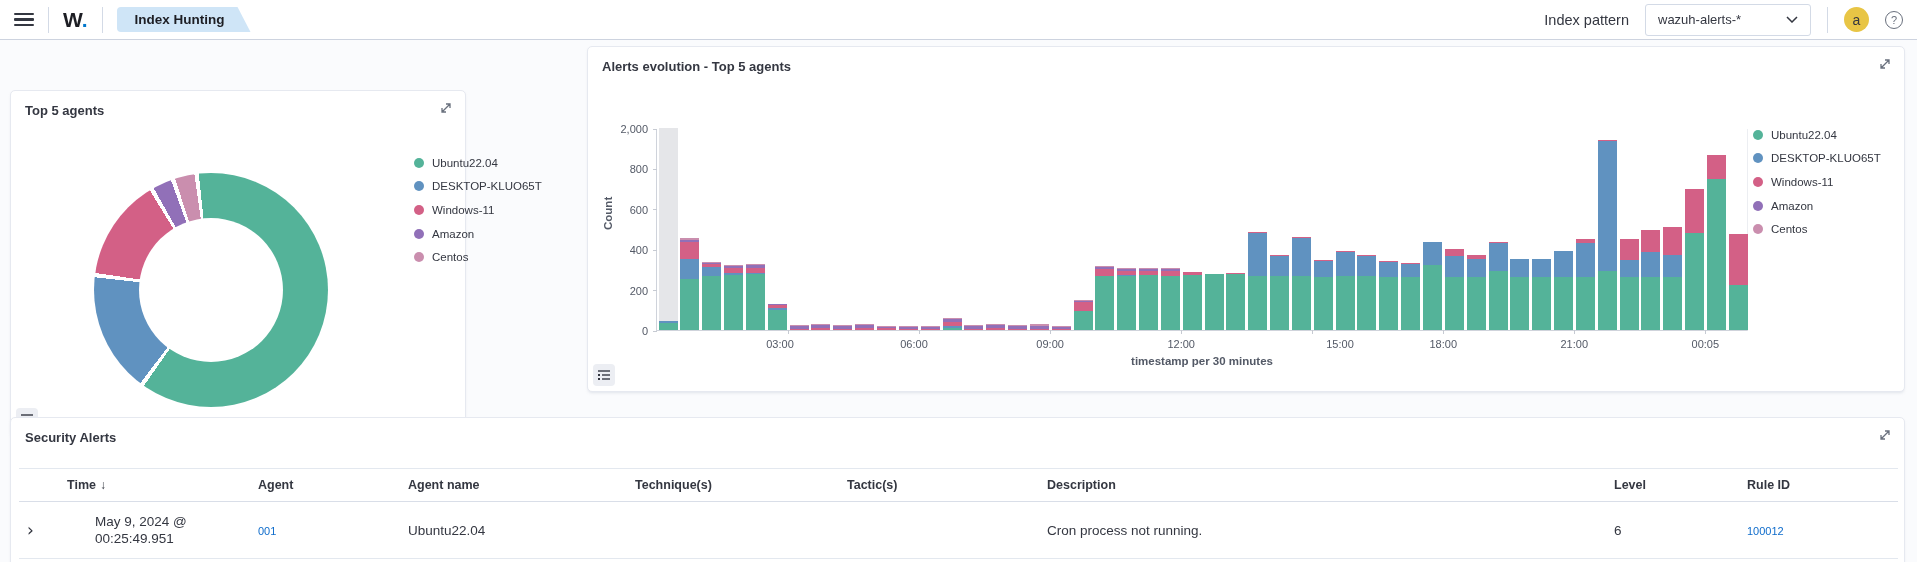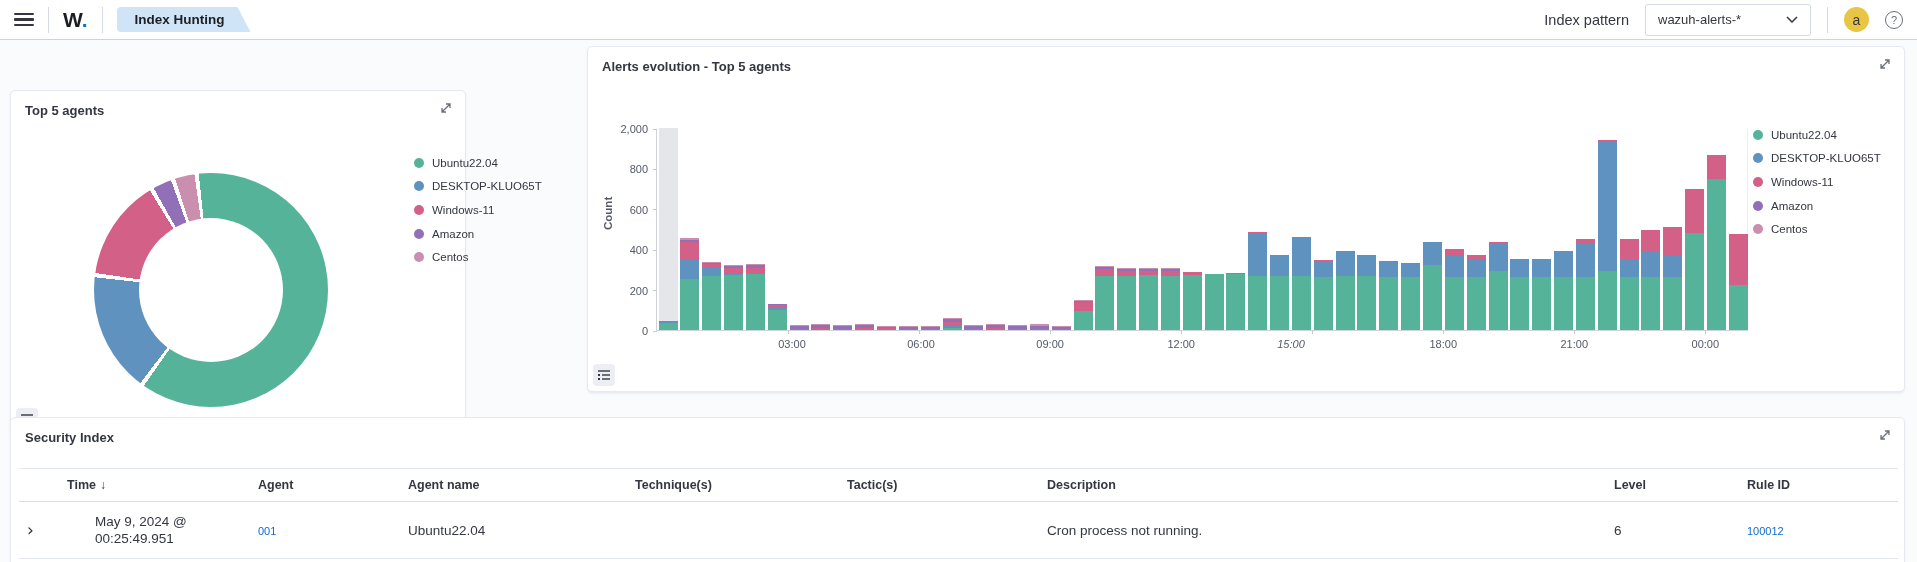--- a/index.html
+++ b/index.html
@@ -426,37 +426,38 @@
       <div class="ytick-label" style="top: 161.6px;">200</div>
       <div class="ytick-mark" style="top: 161.1px;"></div>
       <div class="ytick-label" style="top: 121.2px;">400</div>
       <div class="ytick-mark" style="top: 120.7px;"></div>
       <div class="ytick-label" style="top: 80.8px;">600</div>
       <div class="ytick-mark" style="top: 80.3px;"></div>
       <div class="ytick-label" style="top: 40.4px;">800</div>
       <div class="ytick-mark" style="top: 39.9px;"></div>
       <div class="ytick-label" style="top: 0px;">2,000</div>
       <div class="ytick-mark" style="top: -0.5px;"></div>
-      <div class="xtick-label" style="left: 135px;">03:00</div>
+      <div class="xtick-label" style="left: 123px;">03:00</div>
       <div class="xtick-mark" style="left: 131.04px;"></div>
-      <div class="xtick-label" style="left: 264px;">06:00</div>
+      <div class="xtick-label" style="left: 257px;">06:00</div>
       <div class="xtick-mark" style="left: 262.08px;"></div>
       <div class="xtick-label" style="left: 393.12px;">09:00</div>
       <div class="xtick-mark" style="left: 393.12px;"></div>
       <div class="xtick-label" style="left: 524.16px;">12:00</div>
       <div class="xtick-mark" style="left: 524.16px;"></div>
-      <div class="xtick-label" style="left: 634px; font-style: italic;">15:00</div>
+      <div class="xtick-label" style="left: 683px;">15:00</div>
       <div class="xtick-mark" style="left: 655.2px;"></div>
       <div class="xtick-label" style="left: 786.24px;">18:00</div>
       <div class="xtick-mark" style="left: 786.24px;"></div>
       <div class="xtick-label" style="left: 917.28px;">21:00</div>
       <div class="xtick-mark" style="left: 917.28px;"></div>
-      <div class="xtick-label" style="left: 1048.32px;">00:00</div>
+      <div class="xtick-label" style="left: 1048.32px;">00:05</div>
       <div class="xtick-mark" style="left: 1048.32px;"></div>
     </div>
+  <div class="xlabel">timestamp per 30 minutes</div>
   <div class="legend" id="evo-legend">
       <div class="legend-item">
         <span class="legend-dot" style="background: rgb(84, 179, 153);"></span>
         <span class="legend-label">Ubuntu22.04</span>
       </div>
       <div class="legend-item">
         <span class="legend-dot" style="background: rgb(96, 146, 192);"></span>
         <span class="legend-label">DESKTOP-KLUO65T</span>
       </div>
       <div class="legend-item">
@@ -479,21 +480,21 @@
           <line x1="5" y1="7" x2="13" y2="7"></line>
           <line x1="5" y1="11" x2="13" y2="11"></line>
         </g>
       <rect x="1" y="6" width="2" height="2" fill="#343741"></rect>
         <rect x="1" y="10" width="2" height="2" fill="#343741"></rect>
     </svg>
   </div>
 </section>
 
 <section class="panel" id="panel-security">
-  <div class="panel-title">Security Index</div>
+  <div class="panel-title">Security Alerts</div>
   <div class="expand-btn">
     <svg width="16" height="16" viewBox="0 0 16 16">
         <path d="M4 12 L12 4 M8 4 H12 V8 M8 12 H4 V8" fill="none" stroke="#69707d" stroke-width="1.3"></path>
       </svg>
   </div>
   <table class="sec-table">
     <colgroup>
       <col style="width:40px">
         <col style="width:191px">
         <col style="width:150px">

